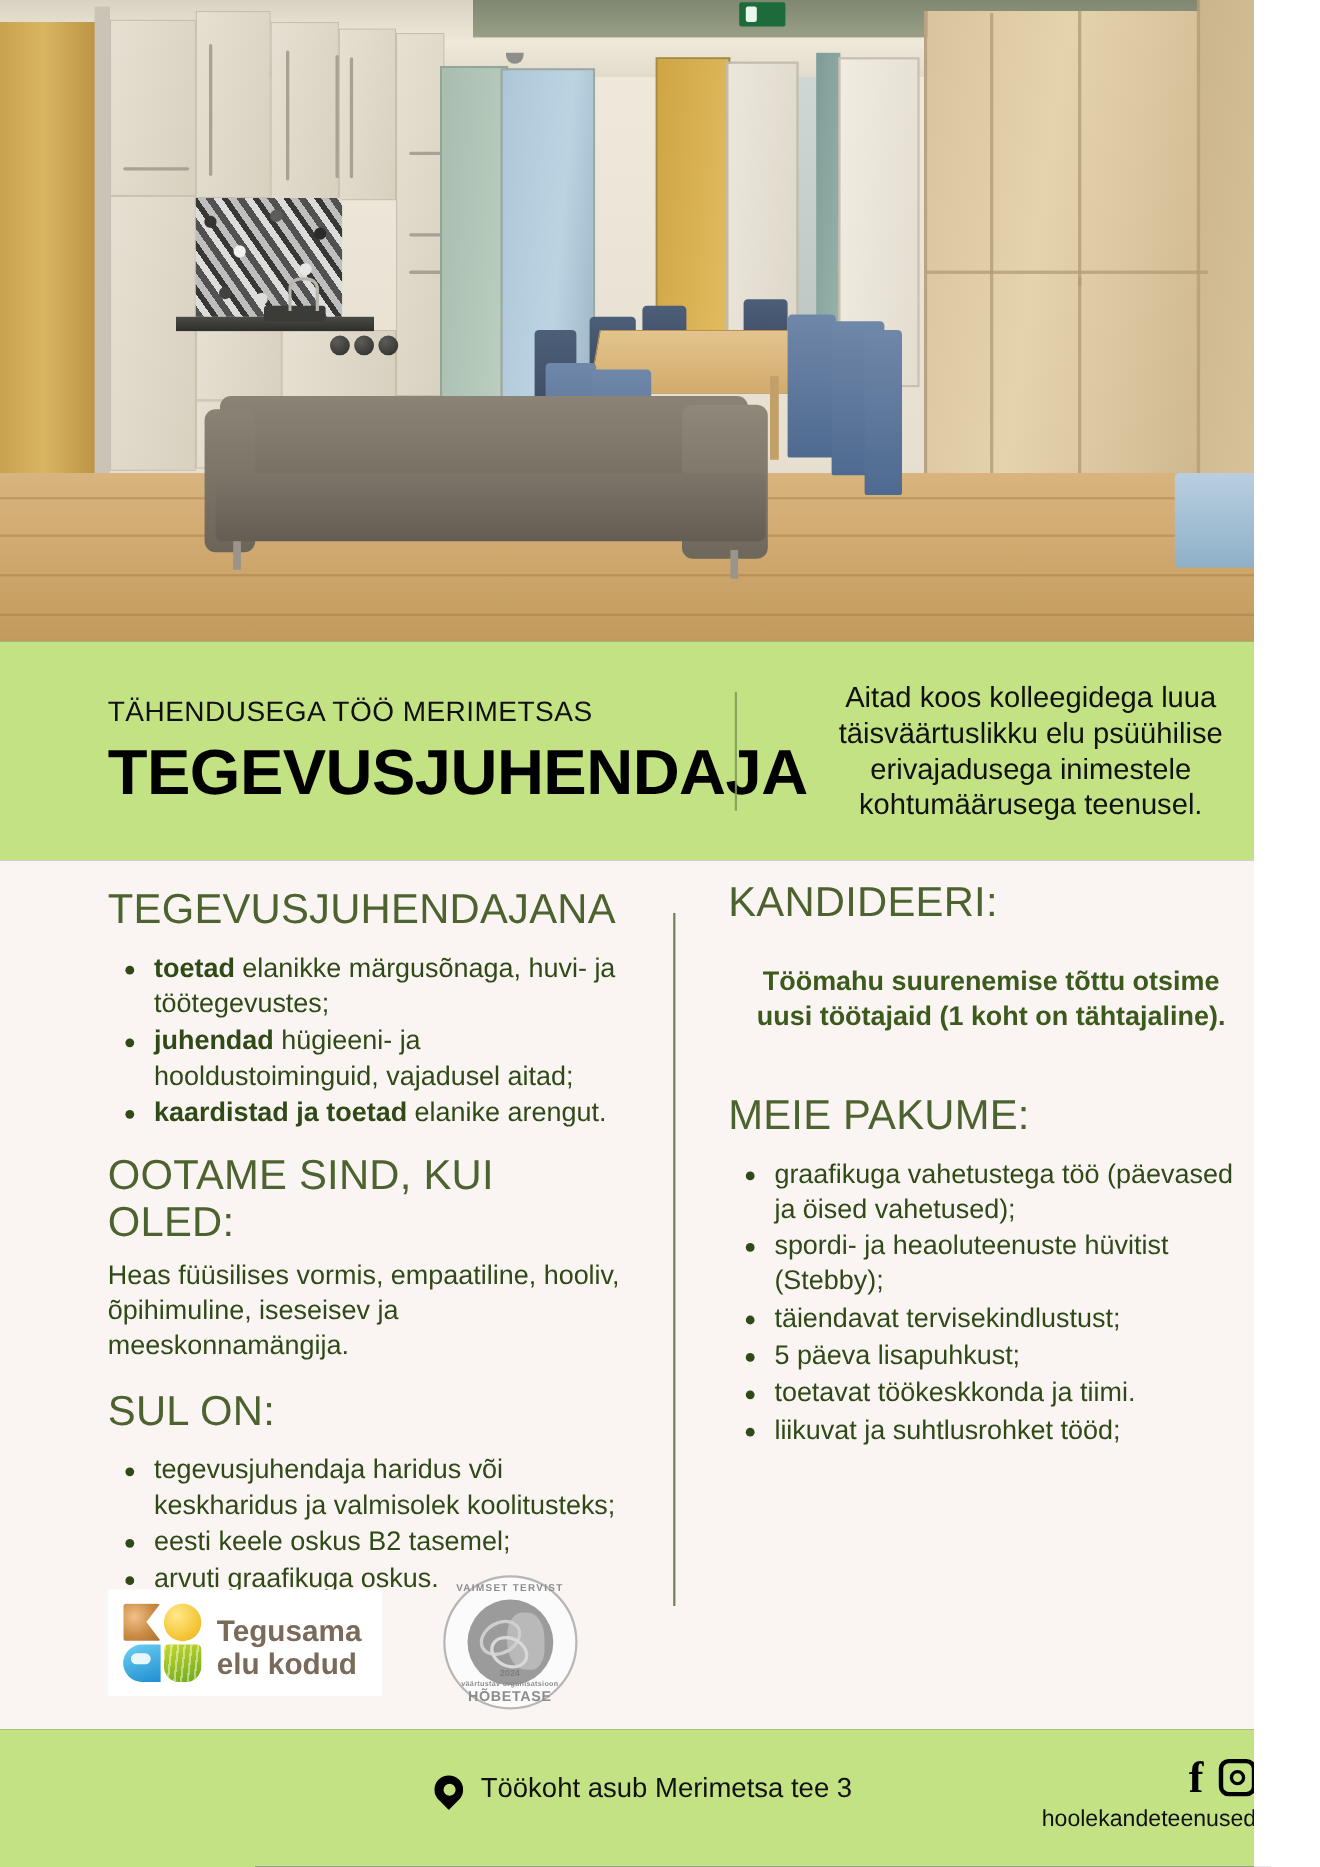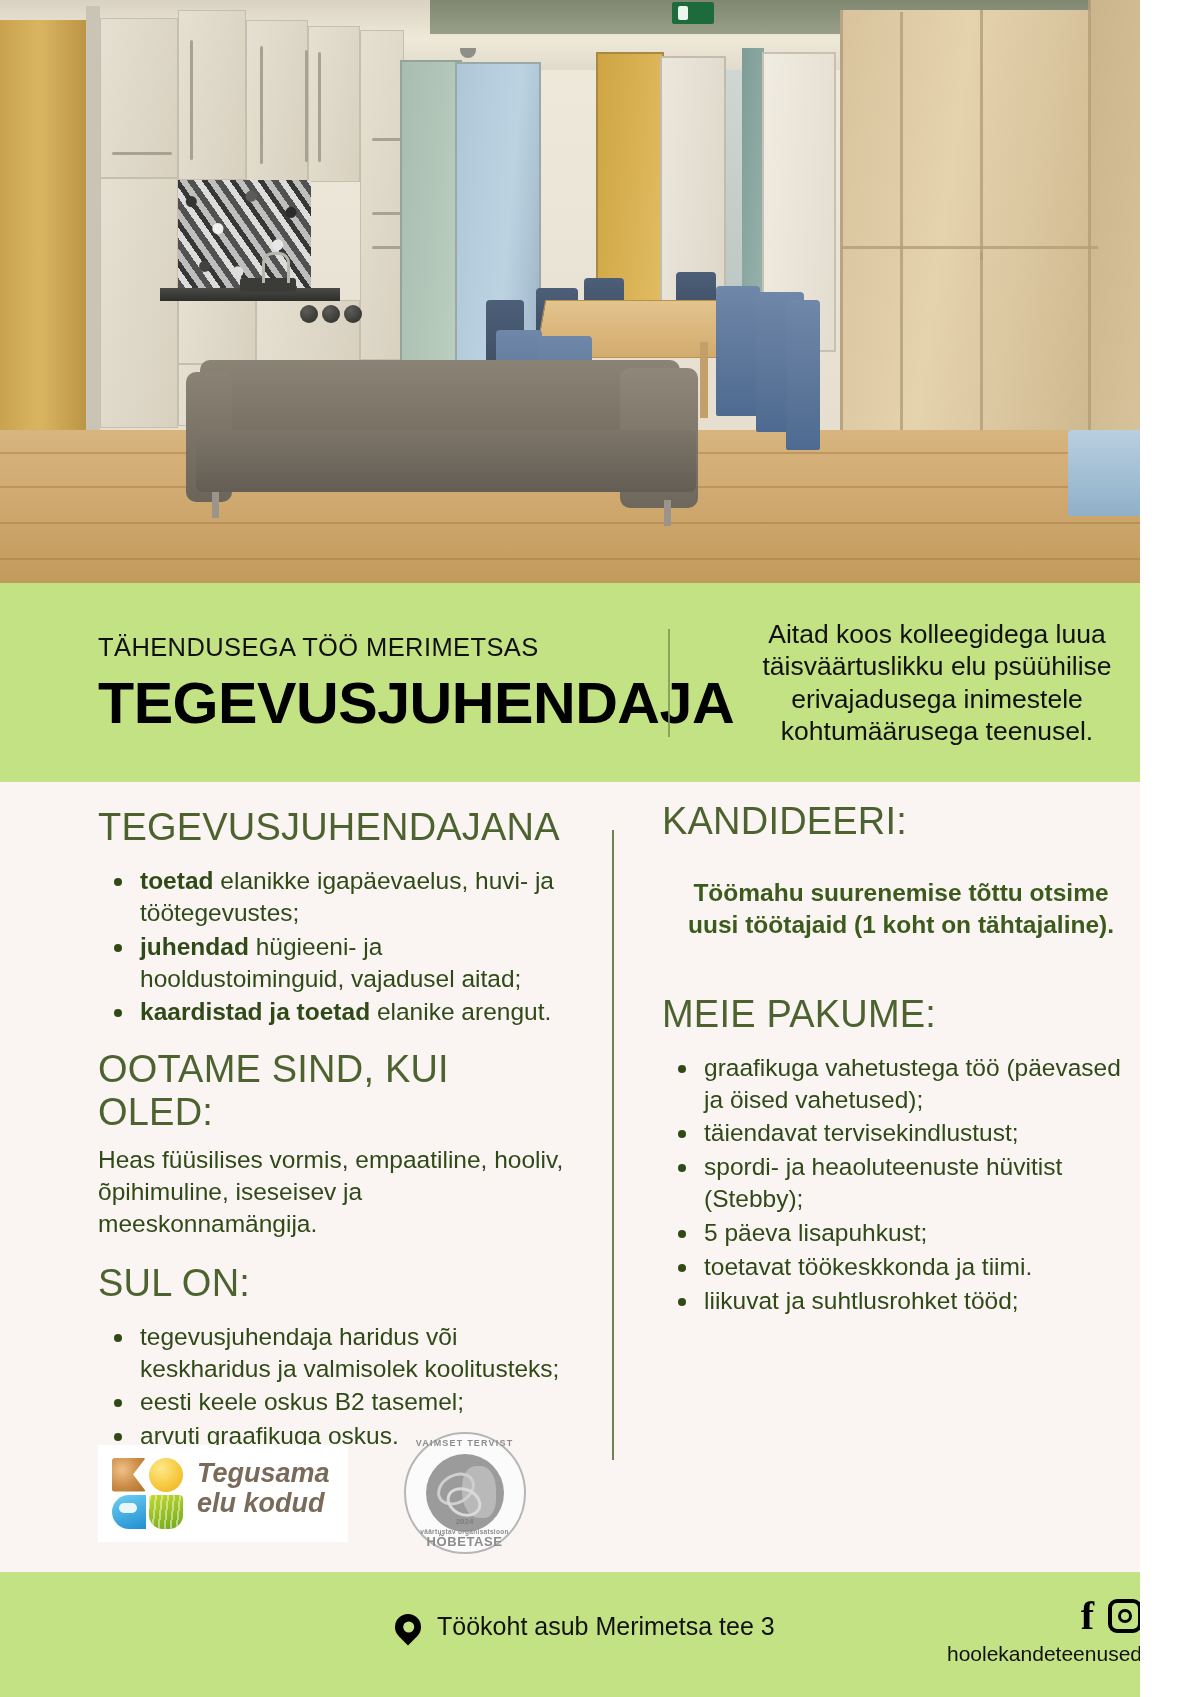--- a/index.html
+++ b/index.html
@@ -338,23 +338,22 @@
     left: 98px;
     bottom: 18px;
     display: flex;
     align-items: center;
     gap: 56px;
   }
   .tegusama {
     background: #ffffff;
     padding: 13px 18px 13px 14px;
     display: flex;
-    align-items: flex-start;
+    align-items: flex-end;
     gap: 14px;
-    font-style: italic;
   }
   .tg-grid {
     display: grid;
     grid-template-columns: 34px 34px;
     grid-template-rows: 34px 34px;
     gap: 3px;
   }
   .tg-c { border-radius: 3px; }
   .tg-brown {
     background: radial-gradient(circle at 30% 35%, #f0c089 0%, #c98a43 55%, #a9702f 100%);
@@ -609,21 +608,21 @@
     <div class="band-divider"></div>
     <div class="band-right">Aitad koos kolleegidega luua täisväärtuslikku elu psüühilise erivajadusega inimestele kohtumäärusega teenusel.</div>
   </div>
 
   <div class="body-wrap">
     <div class="col-divider"></div>
 
     <div class="col-left">
       <h2 class="sec-title">TEGEVUSJUHENDAJANA</h2>
       <ul class="bul">
-        <li><b>toetad</b><span> elanikke igapäevaelus, huvi- ja töötegevustes;</span></li>
+        <li><b>toetad</b><span> elanikke märgusõnaga, huvi- ja töötegevustes;</span></li>
         <li><b>juhendad</b><span> hügieeni- ja hooldustoiminguid, vajadusel aitad;</span></li>
         <li><b>kaardistad ja toetad</b><span> elanike arengut.</span></li>
       </ul>
 
       <h2 class="sec-title tight">OOTAME SIND, KUI OLED:</h2>
       <p class="para">Heas füüsilises vormis, empaatiline, hooliv, õpihimuline, iseseisev ja meeskonnamängija.</p>
 
       <h2 class="sec-title">SUL ON:</h2>
       <ul class="bul">
         <li>tegevusjuhendaja haridus või keskharidus ja valmisolek koolitusteks;</li>
@@ -633,22 +632,22 @@
     </div>
 
     <div class="col-right">
       <h2 class="sec-title">KANDIDEERI:</h2>
 
       <p class="emph">Töömahu suurenemise tõttu otsime uusi töötajaid (1 koht on tähtajaline).</p>
 
       <h2 class="sec-title">MEIE PAKUME:</h2>
       <ul class="bul">
         <li>graafikuga vahetustega töö (päevased ja öised vahetused);</li>
+        <li>spordi- ja heaoluteenuste hüvitist (Stebby);</li>
         <li>täiendavat tervisekindlustust;</li>
-        <li>spordi- ja heaoluteenuste hüvitist (Stebby);</li>
         <li>5 päeva lisapuhkust;</li>
         <li>toetavat töökeskkonda ja tiimi.</li>
         <li>liikuvat ja suhtlusrohket tööd;</li>
       </ul>
     </div>
 
     <div class="logo-row">
       <div class="tegusama">
         <div class="tg-grid">
           <div class="tg-c tg-brown"></div>

